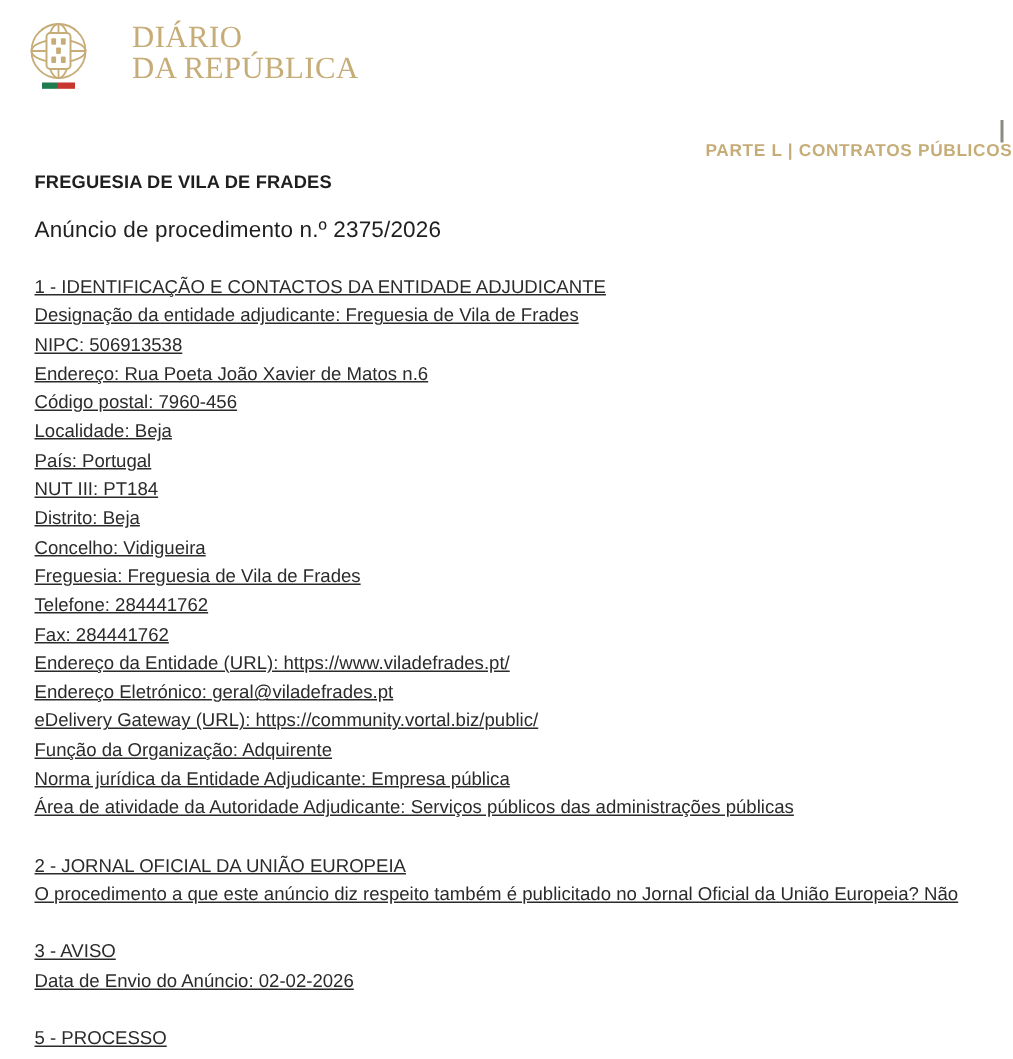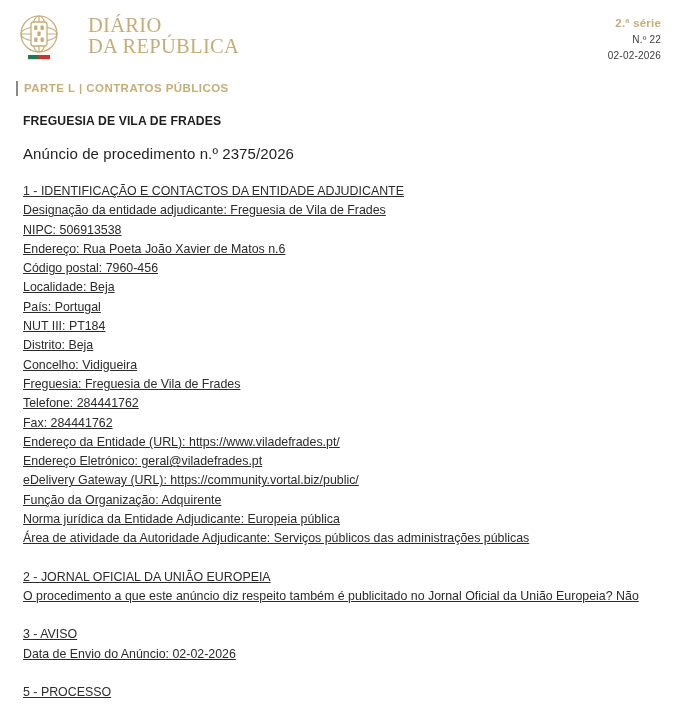--- a/index.html
+++ b/index.html
@@ -66,22 +66,23 @@
     font-size: 10px;
     letter-spacing: .2px;
   }
   .issue .num { margin-top: 3px; }
   .issue .date { margin-top: 2px; }
 
   
   .partbar {
     margin: 10px 0 16px 16px;
     display: flex;
-    align-items: center;
+    align-items: flex-end;
     height: 16px;
+    flex-direction: column;
   }
   .partbar .tick {
     width: 2px;
     height: 15px;
     background: #8d8a82;
     margin-right: 6px;
     flex: 0 0 auto;
   }
   .partbar .label {
     color: #c6ad78;
@@ -147,25 +148,20 @@
         <rect x="22" y="42" width="12" height="4.2" fill="#c8372d"></rect>
       </svg>
     </div>
 
     <div class="wordmark">
       <span class="l1">DIÁRIO</span>
       <span class="l2">DA REPÚBLICA</span>
     </div>
   </div>
 
-  <div class="issue">
-    <div class="serie">2.ª série</div>
-    <div class="num">N.º 22</div>
-    <div class="date">02-02-2026</div>
-  </div>
 </div>
 
 <div class="partbar">
   <span class="tick"></span>
   <span class="label">PARTE L  |  CONTRATOS PÚBLICOS</span>
 </div>
 
 <div class="doc">
   <div class="entity">FREGUESIA DE VILA DE FRADES</div>
   <div class="anuncio">Anúncio de procedimento n.º 2375/2026</div>
@@ -181,21 +177,21 @@
         <div class="line">NUT III: PT184</div>
         <div class="line">Distrito: Beja</div>
         <div class="line">Concelho: Vidigueira</div>
         <div class="line">Freguesia: Freguesia de Vila de Frades</div>
         <div class="line">Telefone: 284441762</div>
         <div class="line">Fax: 284441762</div>
         <div class="line">Endereço da Entidade (URL): https://www.viladefrades.pt/</div>
         <div class="line">Endereço Eletrónico: geral@viladefrades.pt</div>
         <div class="line">eDelivery Gateway (URL): https://community.vortal.biz/public/</div>
         <div class="line">Função da Organização: Adquirente</div>
-        <div class="line">Norma jurídica da Entidade Adjudicante: Europeia pública</div>
+        <div class="line">Norma jurídica da Entidade Adjudicante: Empresa pública</div>
         <div class="line">Área de atividade da Autoridade Adjudicante: Serviços públicos das administrações públicas</div>
       </div>
       <div class="section">
         <div class="line">2 - JORNAL OFICIAL DA UNIÃO EUROPEIA</div>
         <div class="line">O procedimento a que este anúncio diz respeito também é publicitado no Jornal Oficial da União Europeia? Não</div>
       </div>
       <div class="section">
         <div class="line">3 - AVISO</div>
         <div class="line">Data de Envio do Anúncio: 02-02-2026</div>
       </div>

